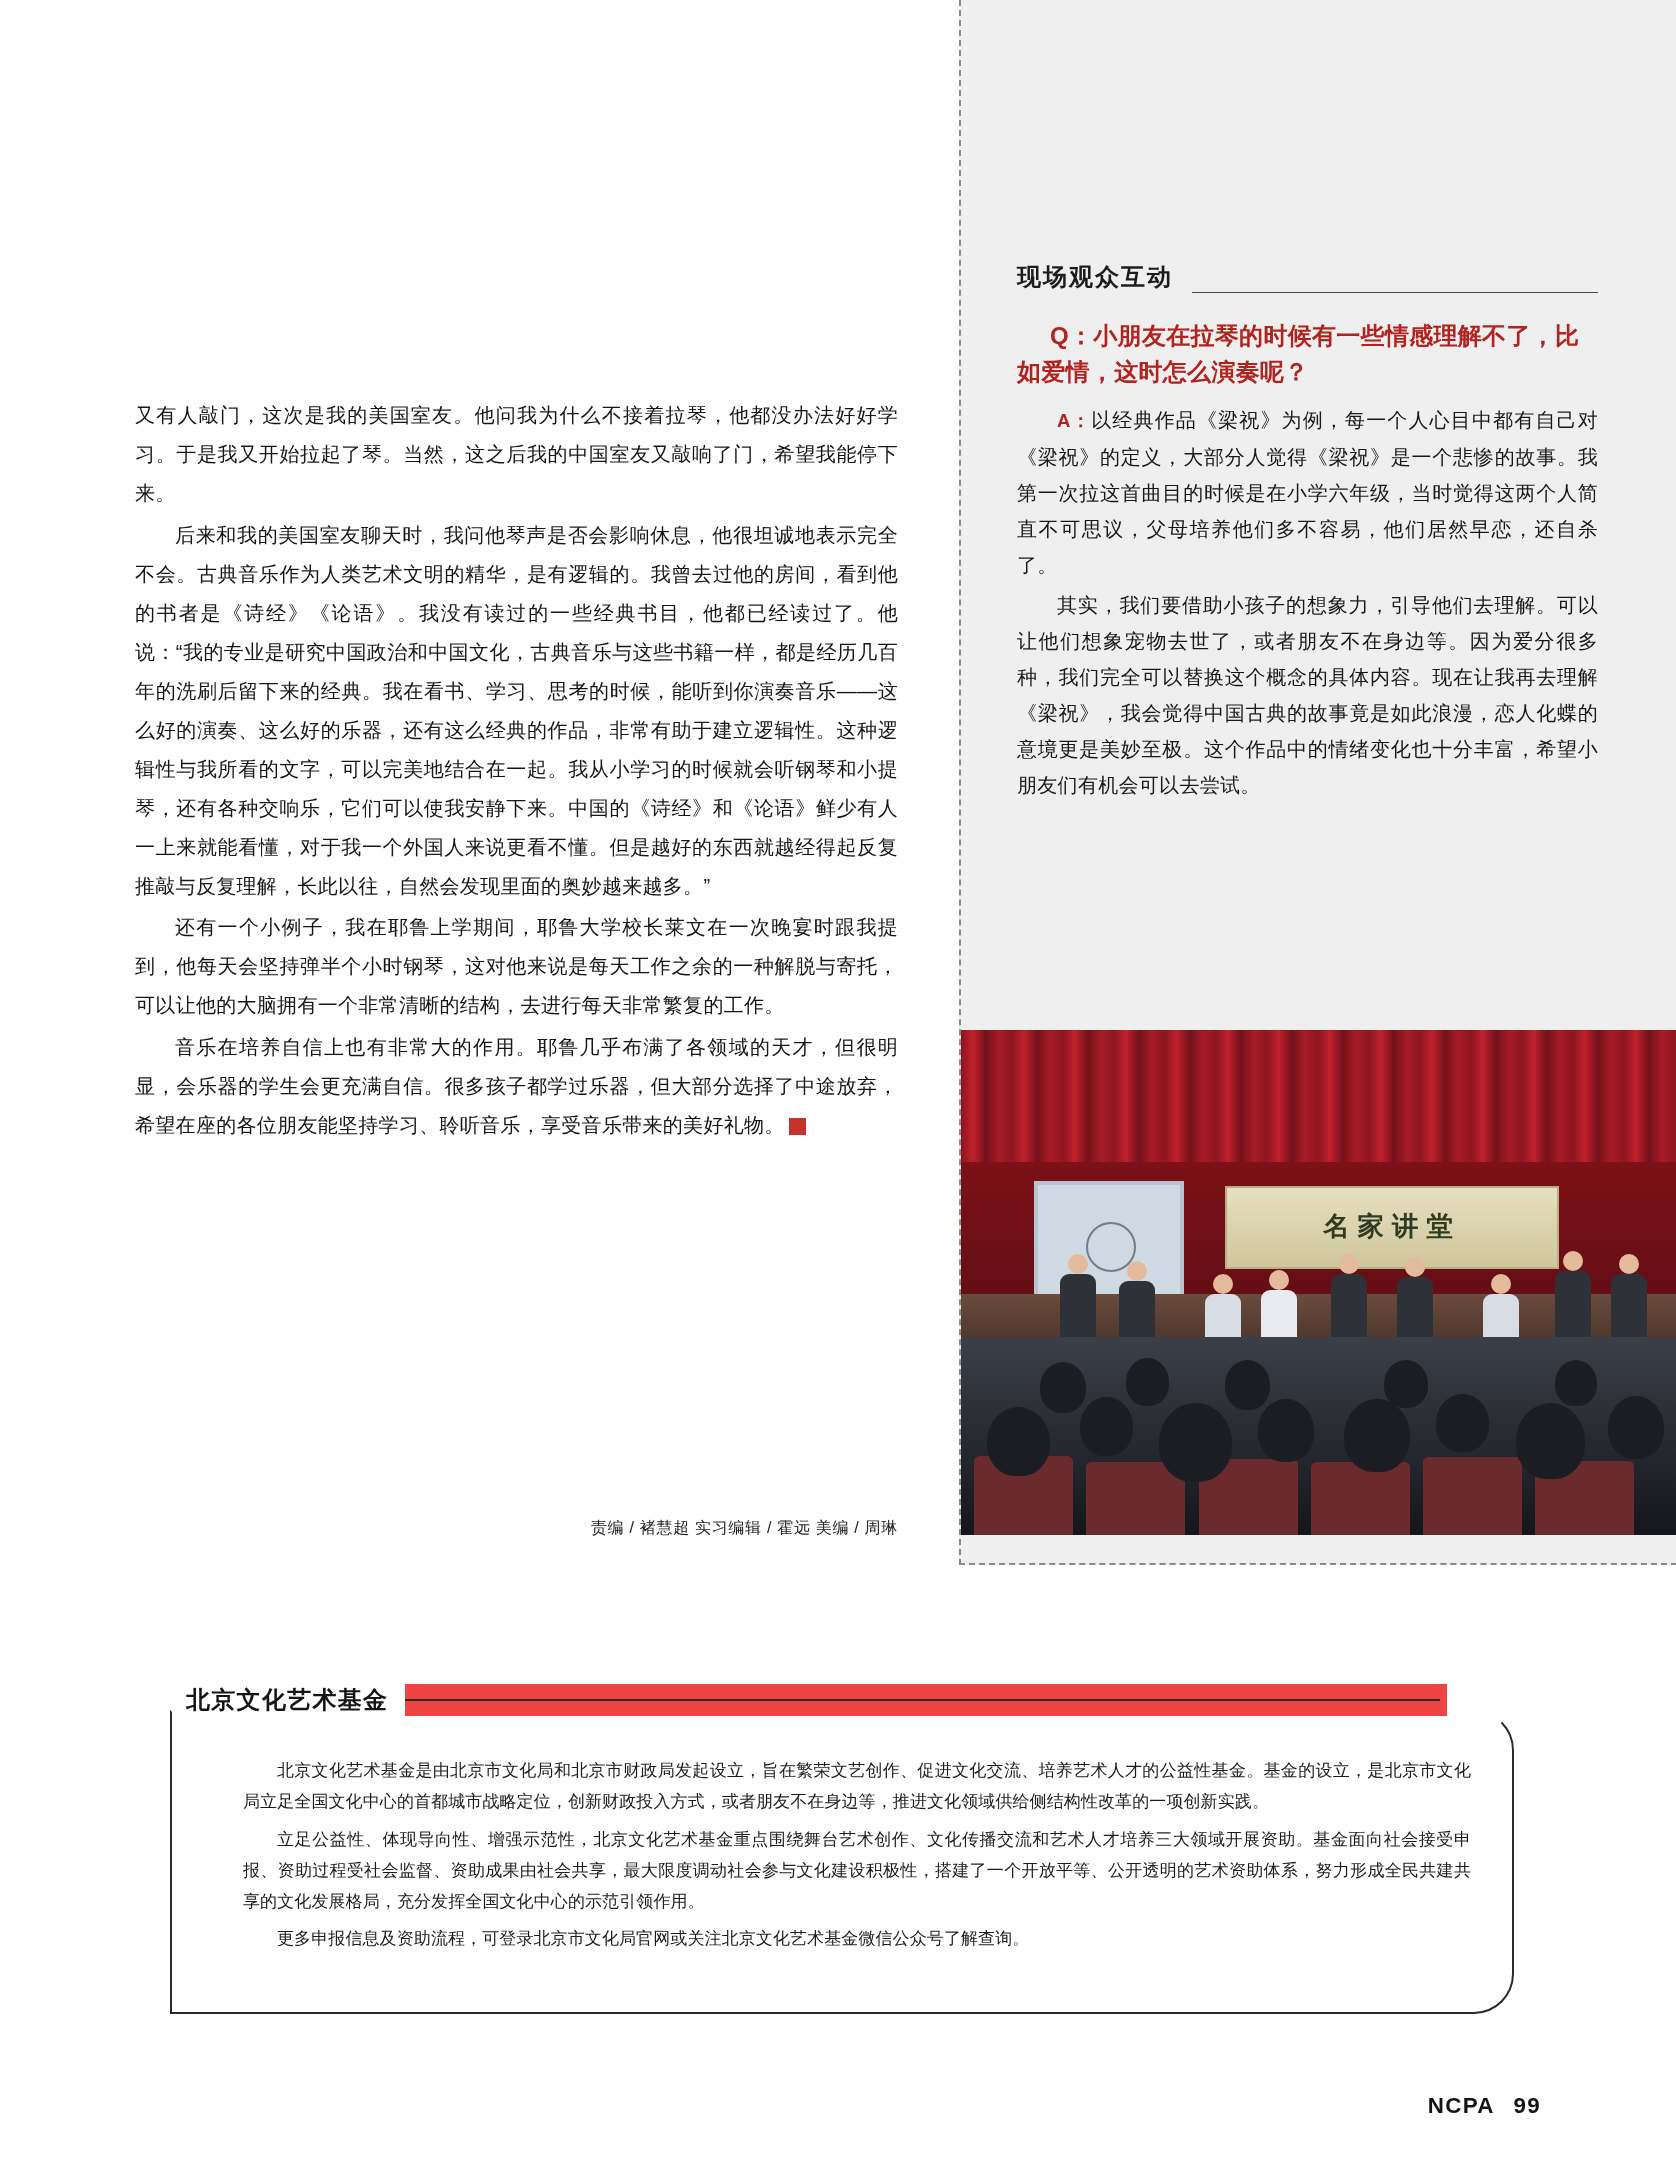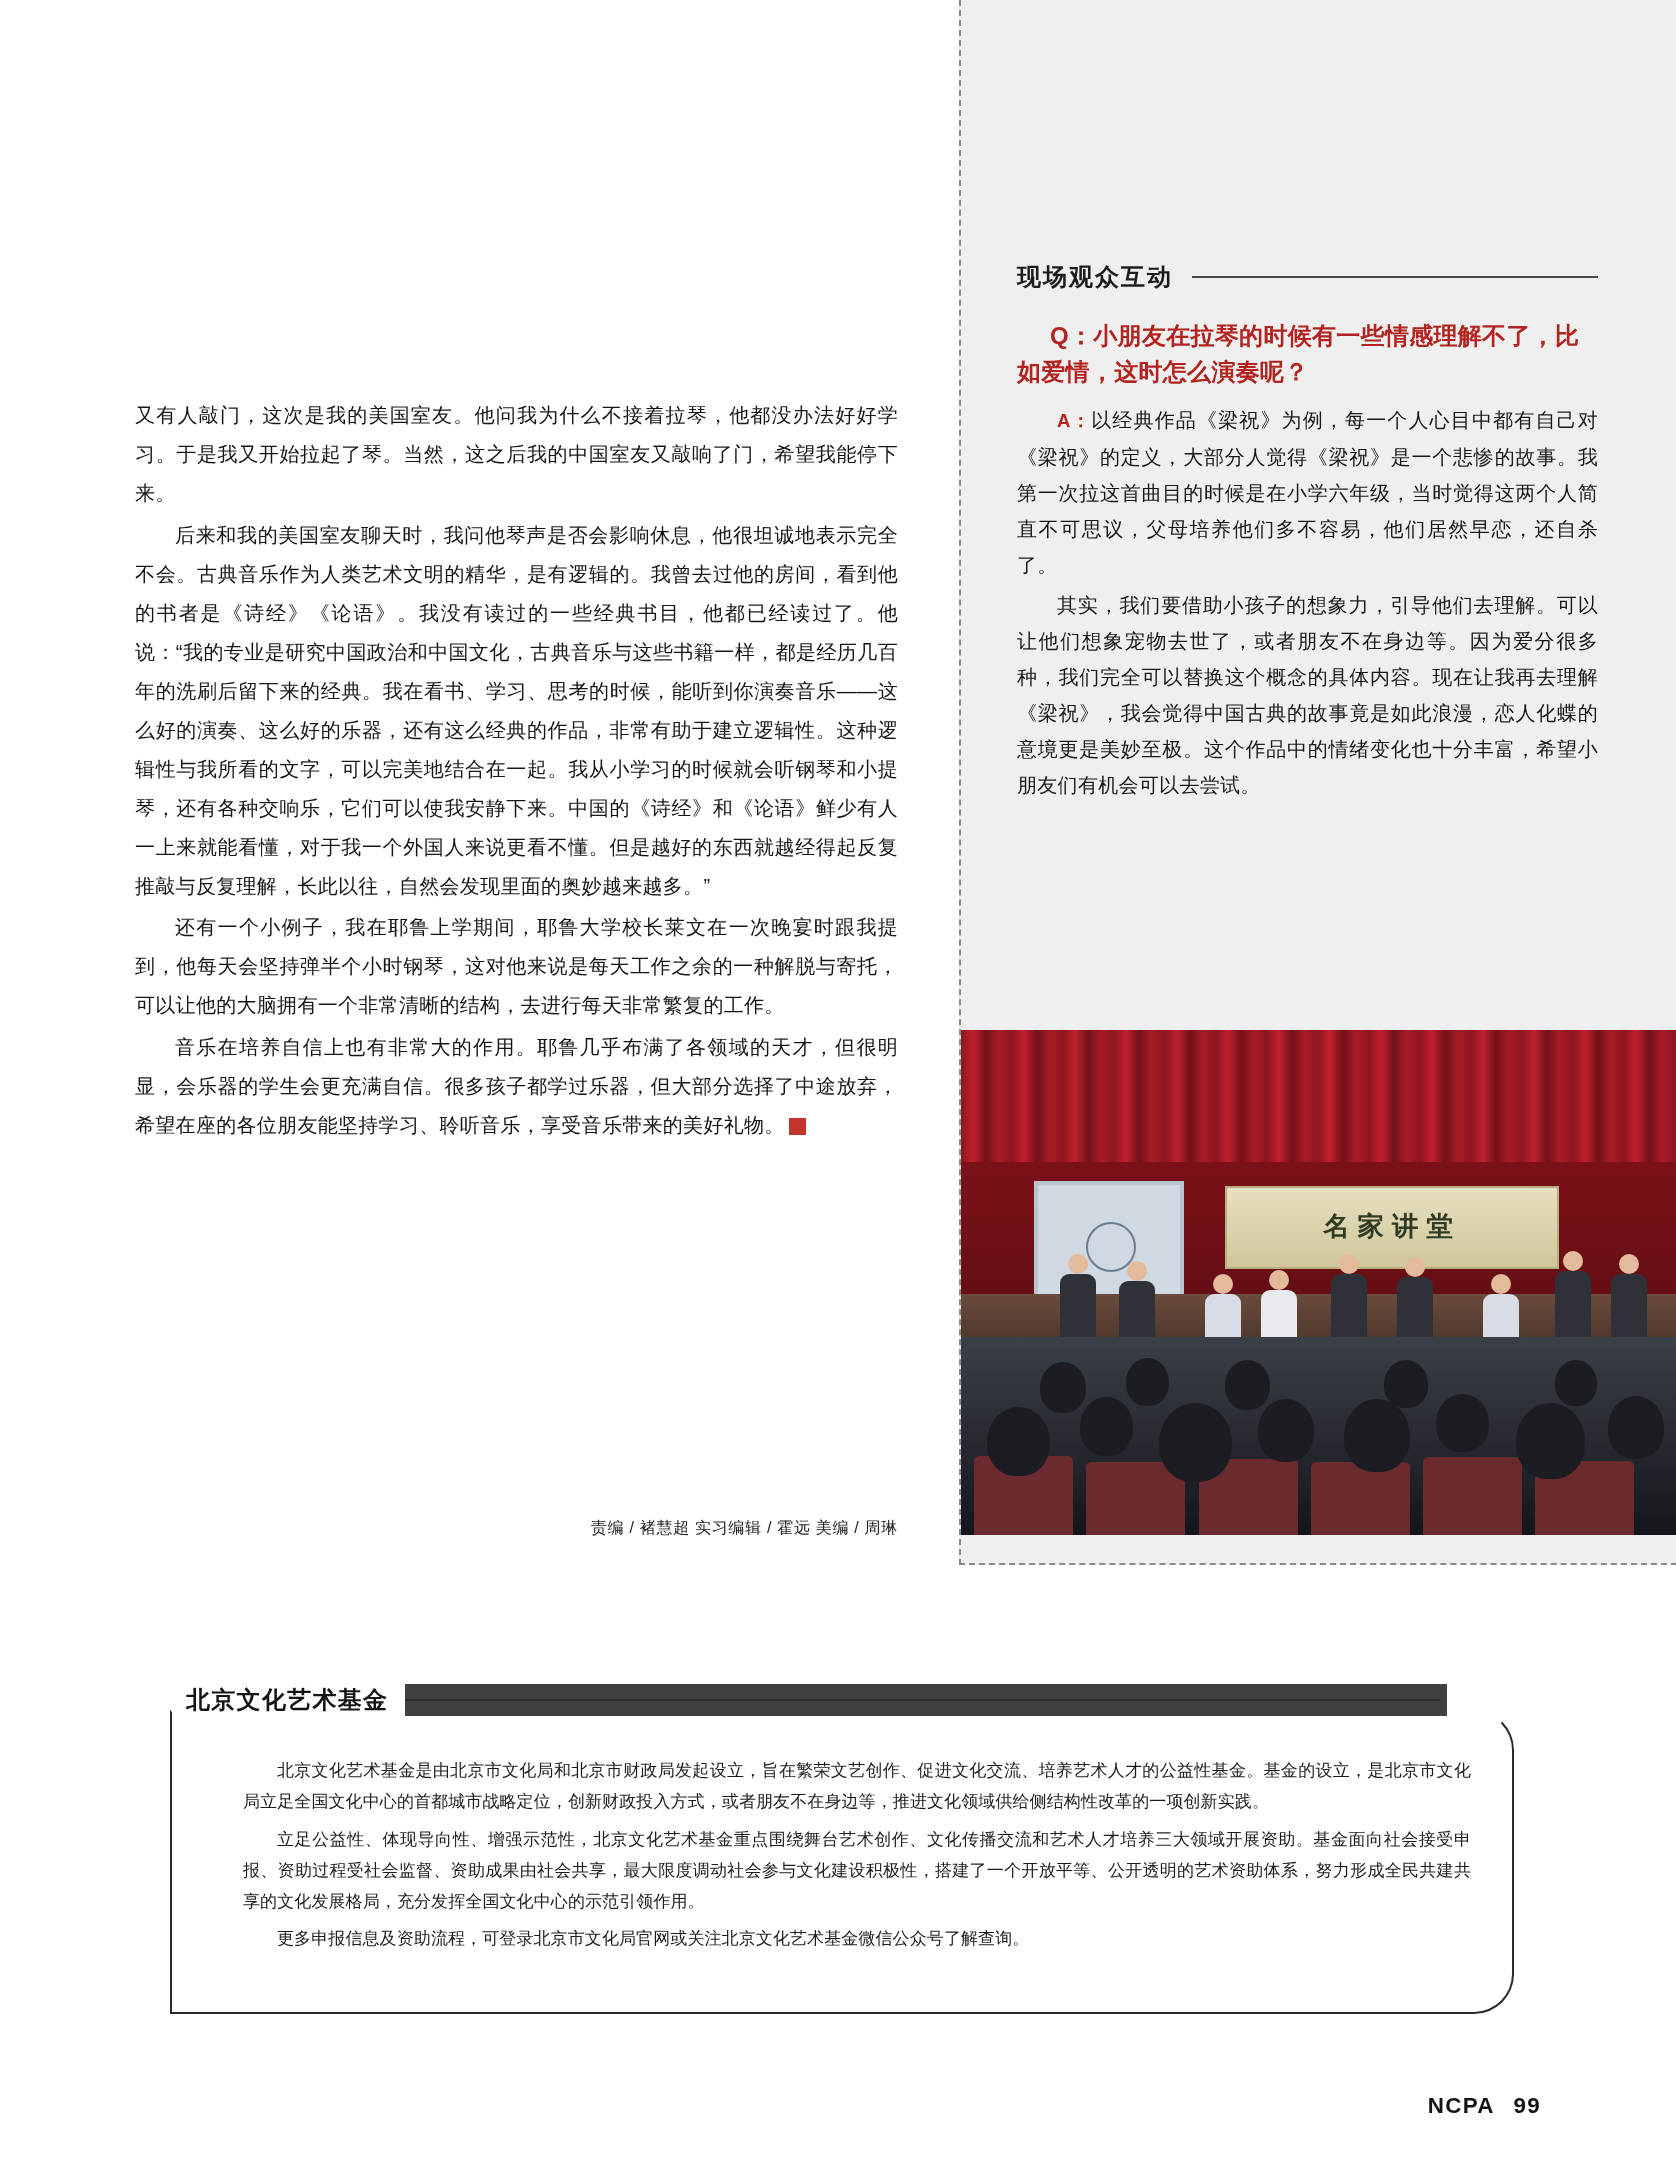--- a/index.html
+++ b/index.html
@@ -101,21 +101,21 @@
   
   .qa-wrap {
     position: absolute;
     left: 1017px;
     top: 261px;
     width: 581px;
     z-index: 4;
   }
   .qa-head {
     display: flex;
-    align-items: center;
+    align-items: flex-end;
     margin-bottom: 25px;
   }
   .qa-head-title {
     font-size: 24px;
     font-weight: bold;
     letter-spacing: 2px;
     color: #1c1c1c;
     white-space: nowrap;
     font-family: "Liberation Sans", sans-serif;
   }
@@ -295,21 +295,21 @@
     box-sizing: border-box;
     border-top-color: transparent;
   }
   .fund-title-row {
     position: absolute;
     left: 16px;
     top: 0;
     display: flex;
     align-items: center;
     width: 1254px;
-    background: #404040;
+    background: #ef4444;
     padding-right: 6.6px;
   }
   .fund-title {
     font-size: 24px;
     font-weight: bold;
     letter-spacing: 1.3px;
     color: #151515;
     white-space: nowrap;
     background: #fff;
     padding-right: 17px;

